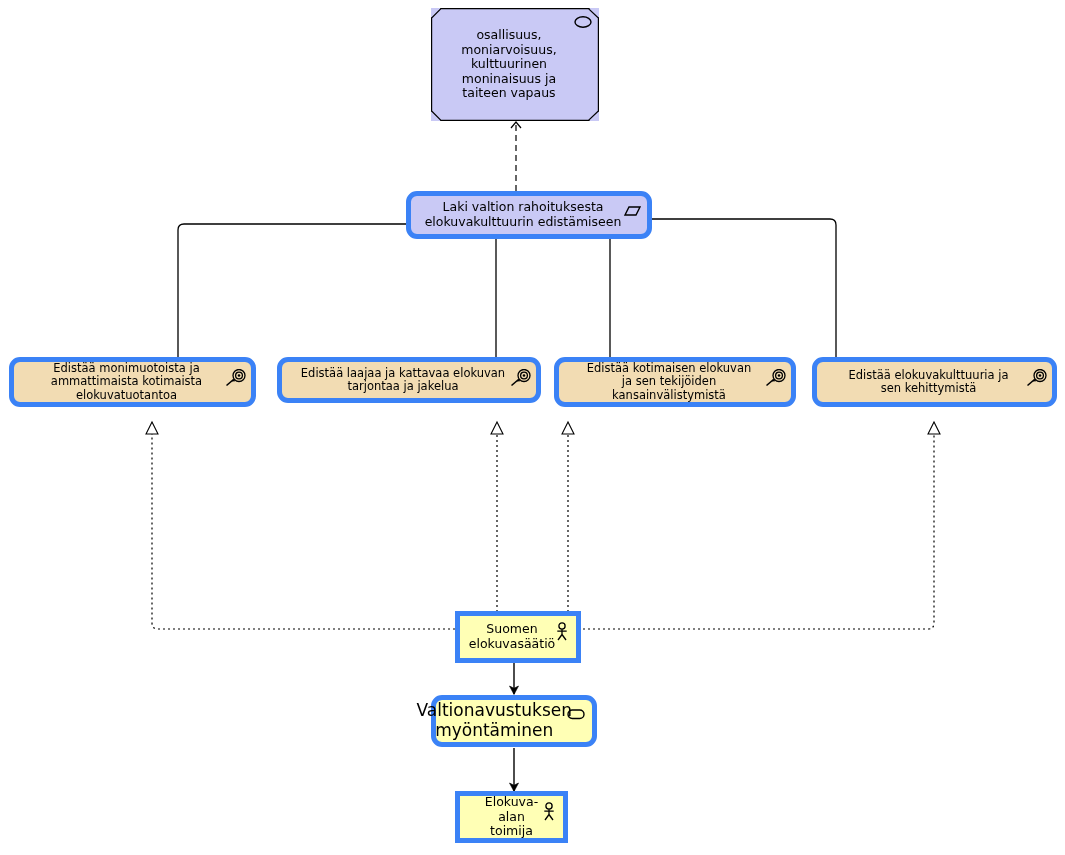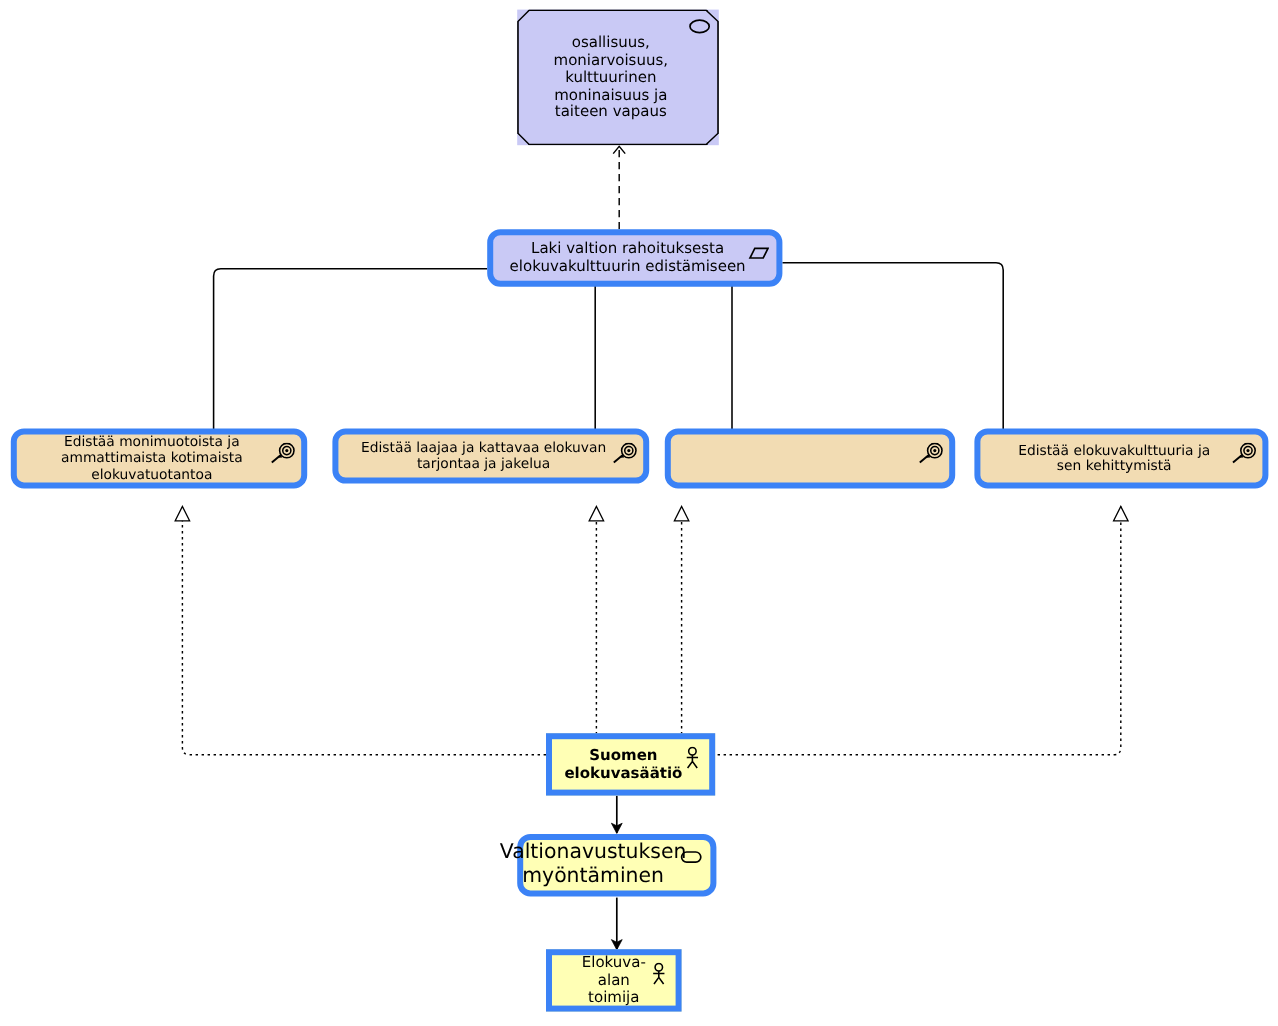--- a/index.html
+++ b/index.html
@@ -209,35 +209,38 @@
   </div>
 
   <div class="node n-goal" style="left:554px; top:357px; width:242px; height:50px;">
     <svg class="icon goal-icon" viewBox="0 0 22 20">
       <circle cx="14" cy="6.5" r="6" fill="none" stroke="#000" stroke-width="1.3"></circle>
       <circle cx="14" cy="6.5" r="3.4" fill="none" stroke="#000" stroke-width="1.3"></circle>
       <circle cx="14" cy="6.5" r="1.3" fill="#000"></circle>
       <path d="M1.5,16.5 L8.5,10.5" stroke="#000" stroke-width="1.6"></path>
       <polygon points="8.8,9.4 10.2,12.2 6.6,12.4" fill="#000"></polygon>
     </svg>
+    <span class="label">Edistää kotimaisen elokuvan
+ja sen tekijöiden
+kansainvälistymistä</span>
   </div>
 
   <div class="node n-goal" style="left:812px; top:357px; width:245px; height:50px;">
     <svg class="icon goal-icon" viewBox="0 0 22 20">
       <circle cx="14" cy="6.5" r="6" fill="none" stroke="#000" stroke-width="1.3"></circle>
       <circle cx="14" cy="6.5" r="3.4" fill="none" stroke="#000" stroke-width="1.3"></circle>
       <circle cx="14" cy="6.5" r="1.3" fill="#000"></circle>
       <path d="M1.5,16.5 L8.5,10.5" stroke="#000" stroke-width="1.6"></path>
       <polygon points="8.8,9.4 10.2,12.2 6.6,12.4" fill="#000"></polygon>
     </svg>
     <span class="label">Edistää elokuvakulttuuria ja
 sen kehittymistä</span>
   </div>
 
-  <div class="node n-actor" style="left:455px; top:611px; width:141px; height:52px;font-weight:bold;">
+  <div class="node n-actor" style="left:455px; top:611px; width:126px; height:52px;">
     <svg class="icon actor-icon" viewBox="0 0 14 20">
       <circle cx="7" cy="4" r="3.1" fill="none" stroke="#000" stroke-width="1.3"></circle>
       <path d="M7,7.2 L7,12.5 M2.3,9.2 L11.7,9.2 M7,12.5 L3,18 M7,12.5 L11,18" fill="none" stroke="#000" stroke-width="1.3"></path>
     </svg>
     <span class="label">Suomen
 elokuvasäätiö</span>
   </div>
 
   <div class="node n-service" style="left:431px; top:695px; width:166px; height:52px;">
     <svg class="icon" viewBox="0 0 20 20">

